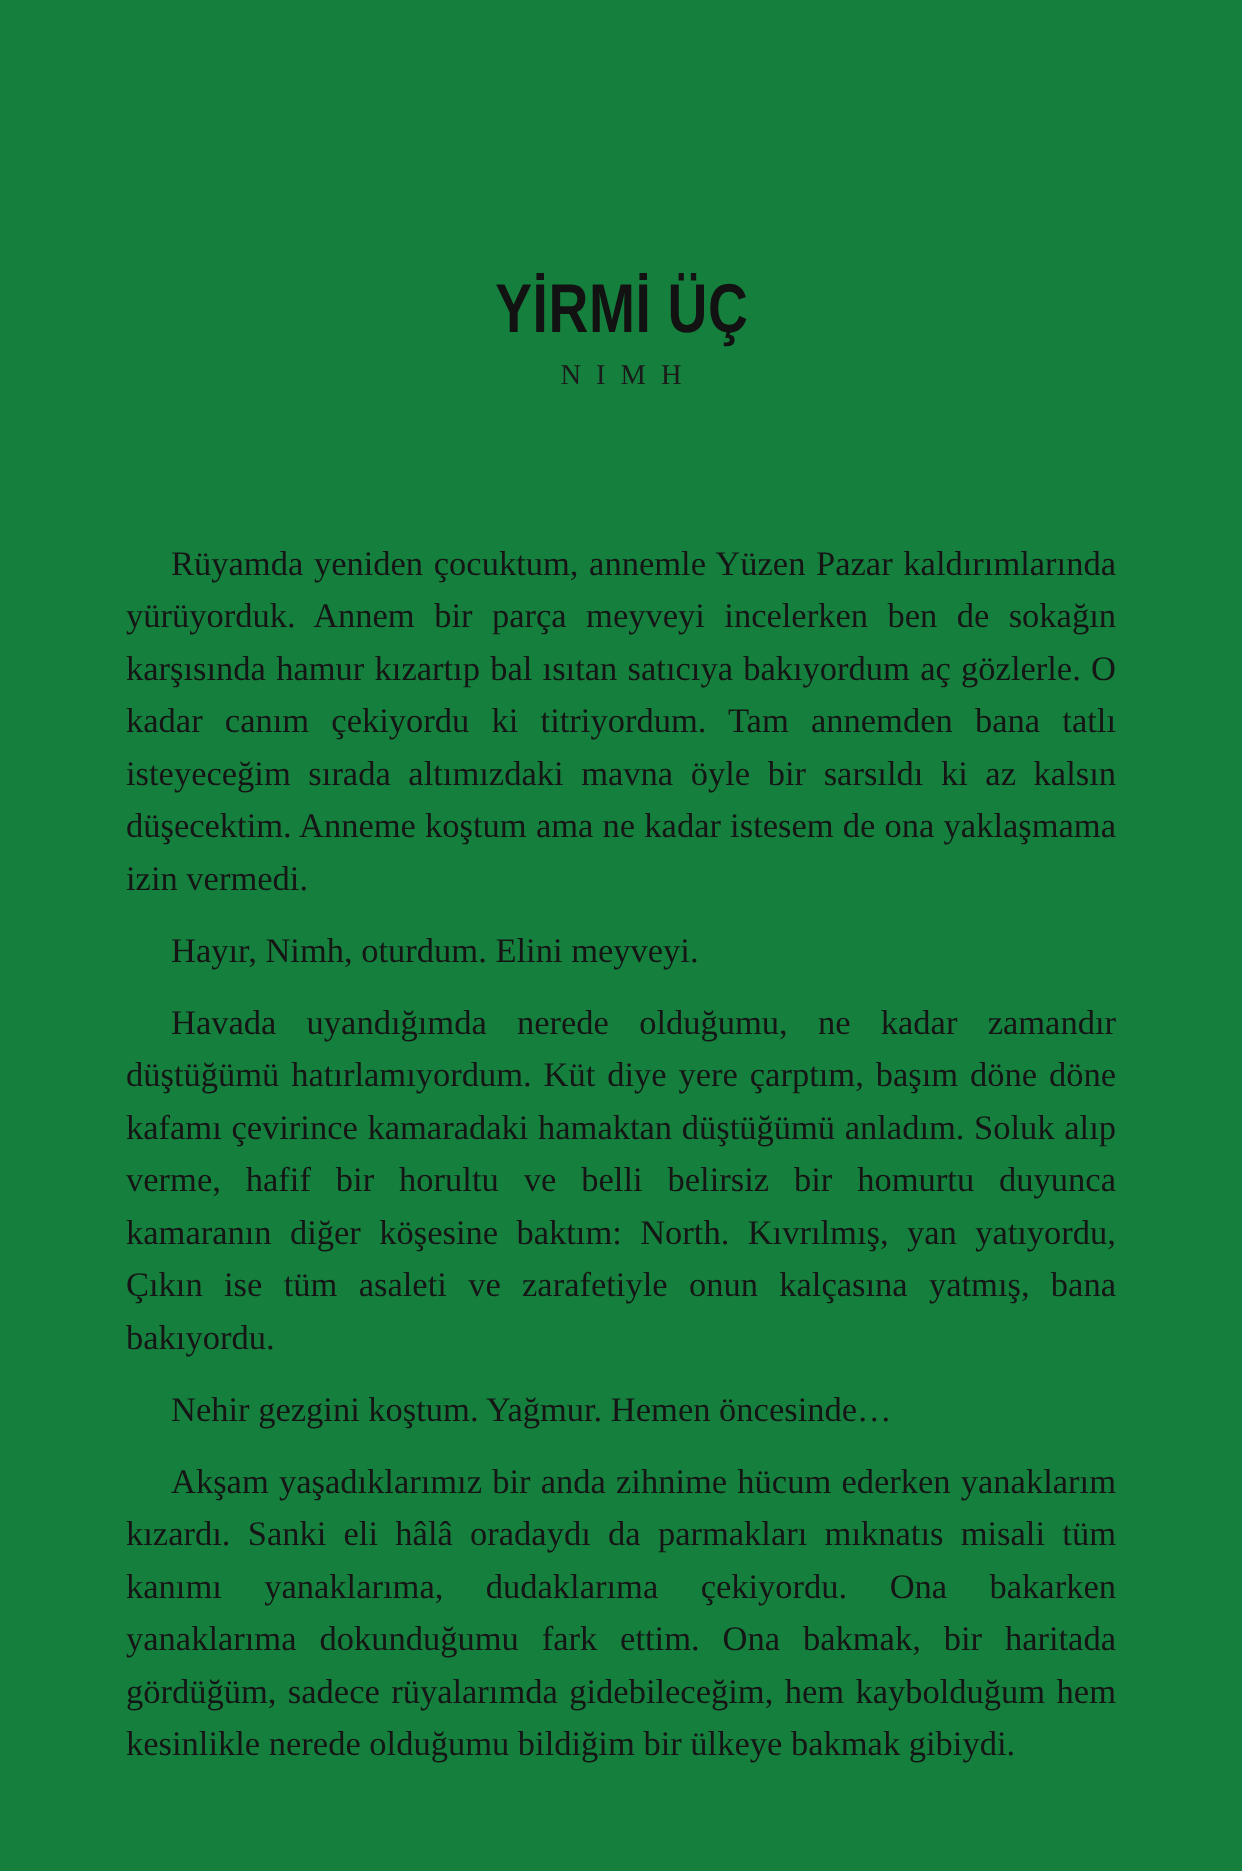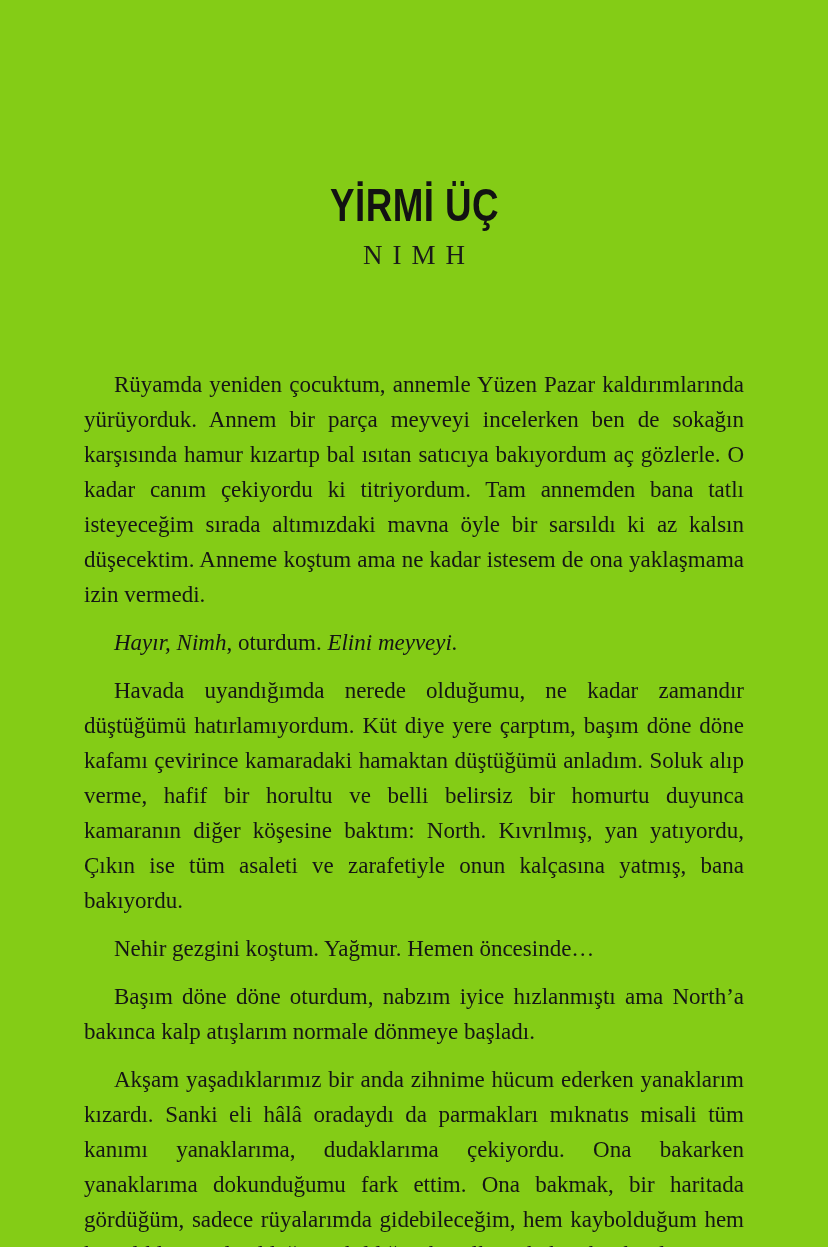--- a/index.html
+++ b/index.html
@@ -4,21 +4,21 @@
 <style>
   html, body {
     margin: 0;
     padding: 0;
     background: #ffffff;
   }
   .page {
     position: relative;
     width: 828px;
     height: 1247px;
-    background: #84cc16;
+    background: #15803d;
     color: #141414;
     overflow: hidden;
     box-sizing: border-box;
   }
   .chapter-head {
     padding-top: 182px;
     text-align: center;
   }
   .chapter-title {
     display: inline-block;
@@ -28,40 +28,39 @@
     font-size: 46px;
     line-height: 1;
     letter-spacing: 0.5px;
     transform: scaleX(0.80);
     transform-origin: center;
     color: #121212;
   }
   .chapter-subtitle {
     margin-top: 12px;
     font-family: "Liberation Serif", "DejaVu Serif", serif;
-    font-size: 27px;
+    font-size: 19px;
     letter-spacing: 10px;
     padding-left: 10px; 
     color: #1a1a1a;
   }
   .body-text {
     width: 660px;
     margin: 96px auto 0 auto;
     font-family: "Liberation Serif", "DejaVu Serif", serif;
     font-size: 23px;
     line-height: 35px;
     text-align: justify;
     color: #151515;
   }
   .body-text p {
     margin: 0 0 13px 0;
     text-indent: 30px;
   }
   .it {
-    font-style: italic;
   }
 </style>
 </head>
 <body>
 
 <div class="page">
 
   <header class="chapter-head">
     <h1 class="chapter-title">YİRMİ ÜÇ</h1>
     <div class="chapter-subtitle">NIMH</div>
@@ -71,19 +70,18 @@
 
     <p>Rüyamda yeniden çocuktum, annemle Yüzen Pazar kaldırımlarında yürüyorduk. Annem bir parça meyveyi incelerken ben de sokağın karşısında hamur kızartıp bal ısıtan satıcıya bakıyordum aç gözlerle. O kadar canım çekiyordu ki titriyordum. Tam annemden bana tatlı isteyeceğim sırada altımızdaki mavna öyle bir sarsıldı ki az kalsın düşecektim. Anneme koştum ama ne kadar istesem de ona yaklaşmama izin vermedi.</p>
 
     <p><span class="it">Hayır, Nimh</span><span>, oturdum. </span><span class="it">Elini meyveyi.</span></p>
 
 
     <p>Havada uyandığımda nerede olduğumu, ne kadar zamandır düştüğümü hatırlamıyordum. Küt diye yere çarptım, başım döne döne kafamı çevirince kamaradaki hamaktan düştüğümü anladım. Soluk alıp verme, hafif bir horultu ve belli belirsiz bir homurtu duyunca kamaranın diğer köşesine baktım: North. Kıvrılmış, yan yatıyordu, Çıkın ise tüm asaleti ve zarafetiyle onun kalçasına yatmış, bana bakıyordu.</p>
 
     <p>Nehir gezgini koştum. Yağmur. Hemen öncesinde…</p>
 
-    <p>Başım döne döne oturdum, nabzım iyice hızlanmıştı ama North’a bakınca kalp atışlarım normale dönmeye başladı.</p>
 
     <p>Akşam yaşadıklarımız bir anda zihnime hücum ederken yanaklarım kızardı. Sanki eli hâlâ oradaydı da parmakları mıknatıs misali tüm kanımı yanaklarıma, dudaklarıma çekiyordu. Ona bakarken yanaklarıma dokunduğumu fark ettim. Ona bakmak, bir haritada gördüğüm, sadece rüyalarımda gidebileceğim, hem kaybolduğum hem kesinlikle nerede olduğumu bildiğim bir ülkeye bakmak gibiydi.</p>
 
   </main>
 
 </div>
 
 </body></html>

